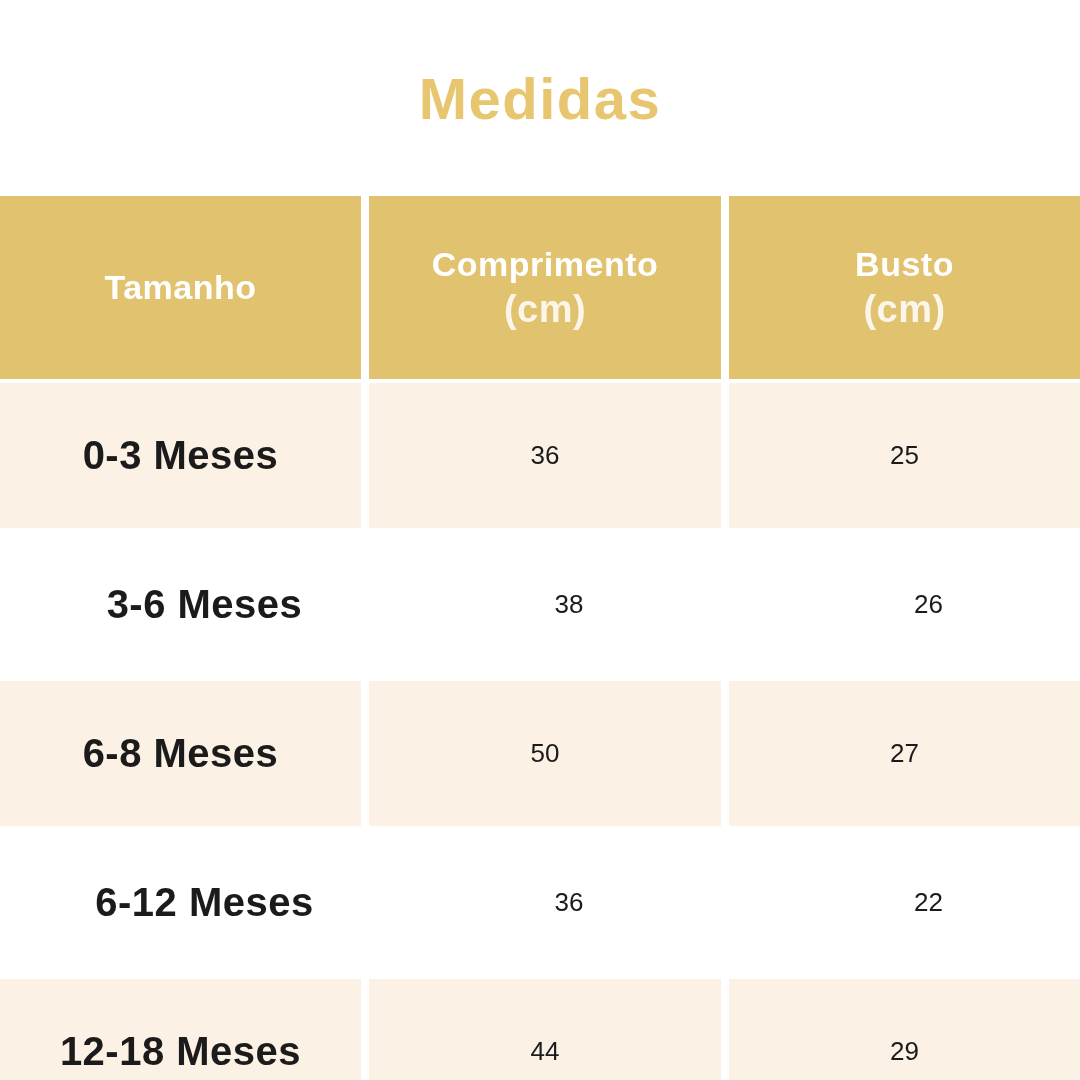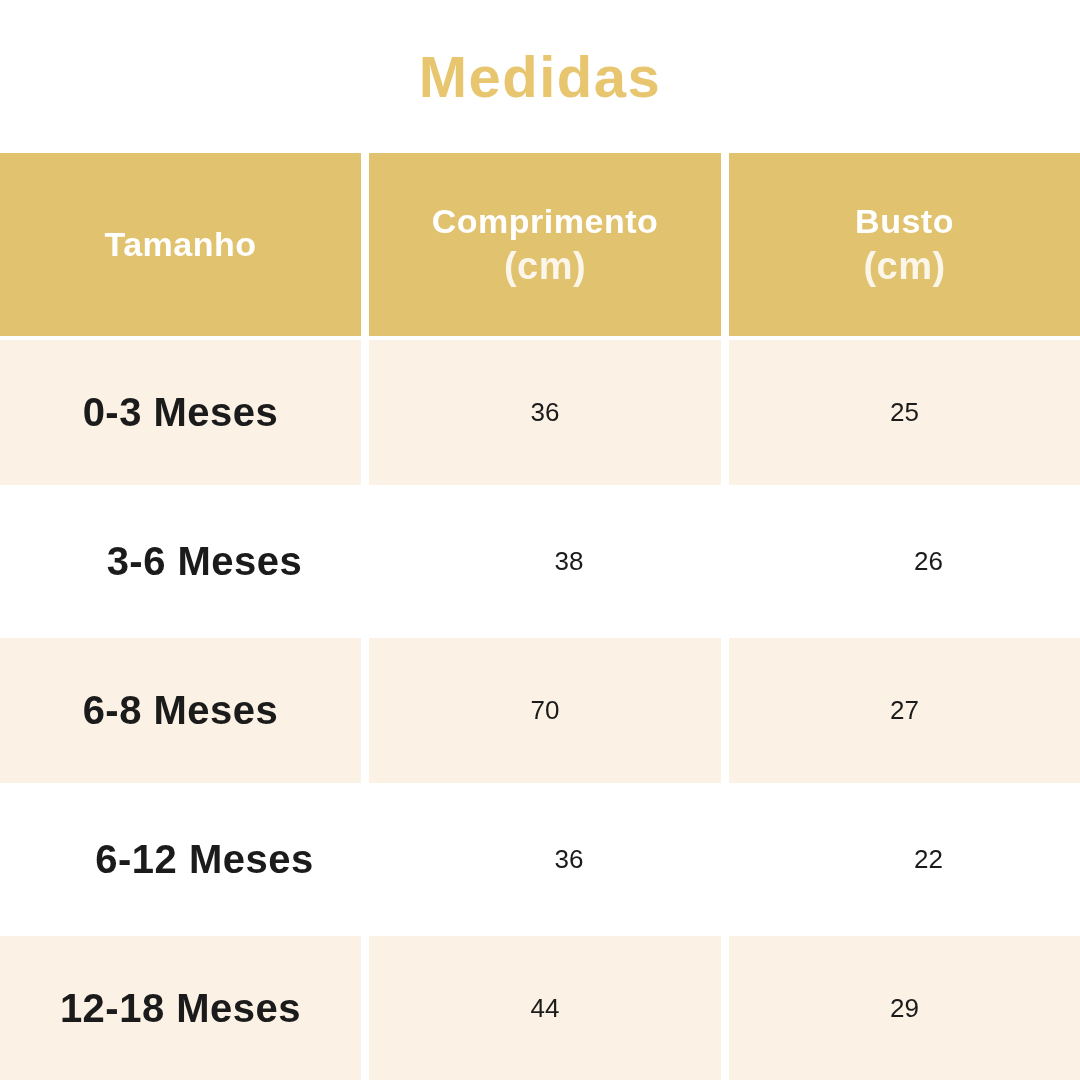--- a/index.html
+++ b/index.html
@@ -14,21 +14,21 @@
   html, body {
     margin: 0;
     padding: 0;
     width: 1080px;
     height: 1080px;
     background: #FFFFFF;
     overflow: hidden;
     font-family: "Liberation Sans", sans-serif;
   }
   .title-wrap {
-    height: 153px;
+    height: 196px;
     display: flex;
     align-items: center;
     justify-content: center;
   }
   .page-title {
     margin: 0;
     font-size: 58px;
     font-weight: 700;
     letter-spacing: 1.5px;
     color: var(--title-gold);
@@ -116,21 +116,21 @@
     <div class="value">38</div>
   </div>
   <div class="cell white">
     <div class="value">26</div>
   </div>
 
   <div class="cell cream">
     <div class="size-label">6-8 Meses</div>
   </div>
   <div class="cell cream">
-    <div class="value">70</div>
+    <div class="value">50</div>
   </div>
   <div class="cell cream">
     <div class="value">27</div>
   </div>
 
   <div class="cell white">
     <div class="size-label">6-12 Meses</div>
   </div>
   <div class="cell white">
     <div class="value">36</div>

